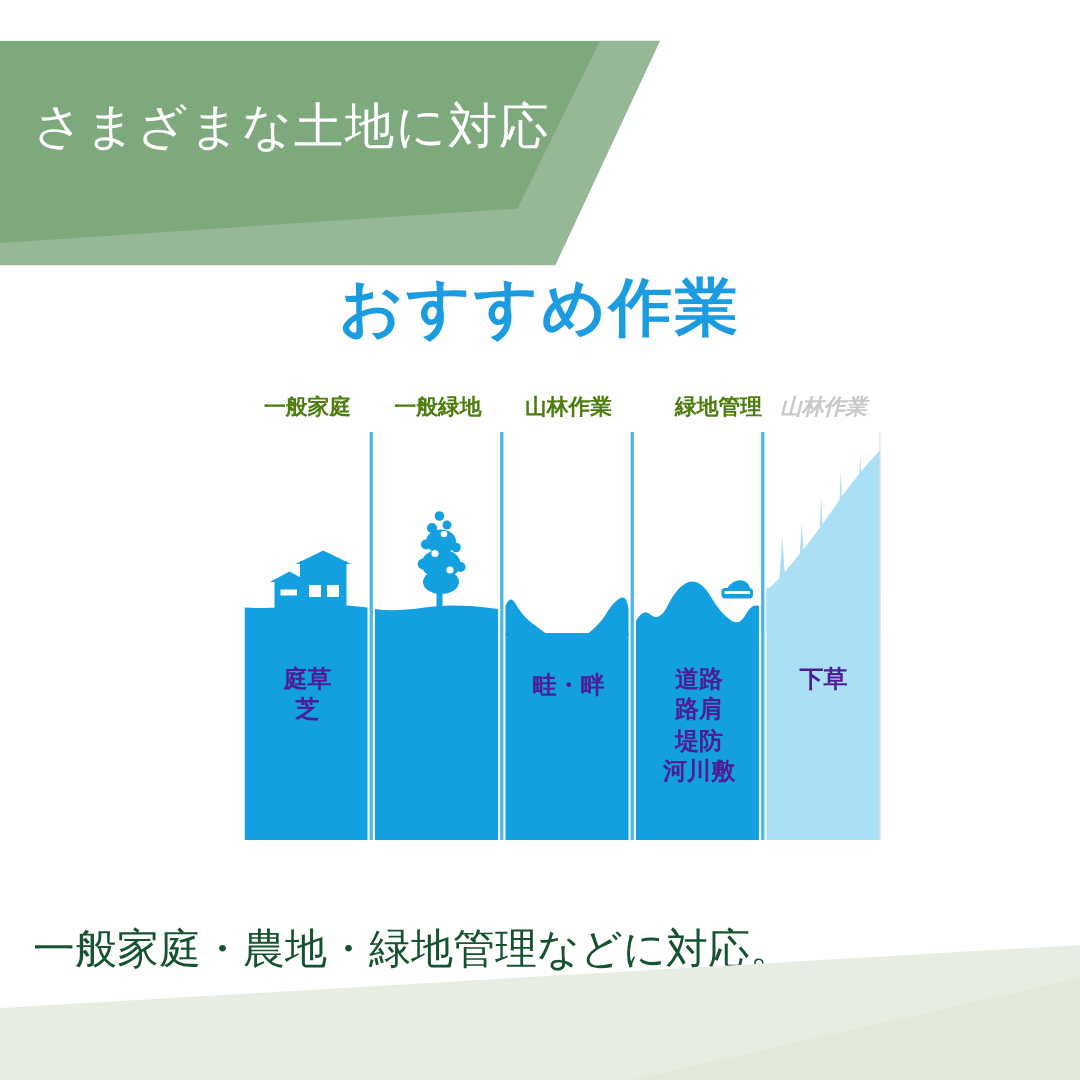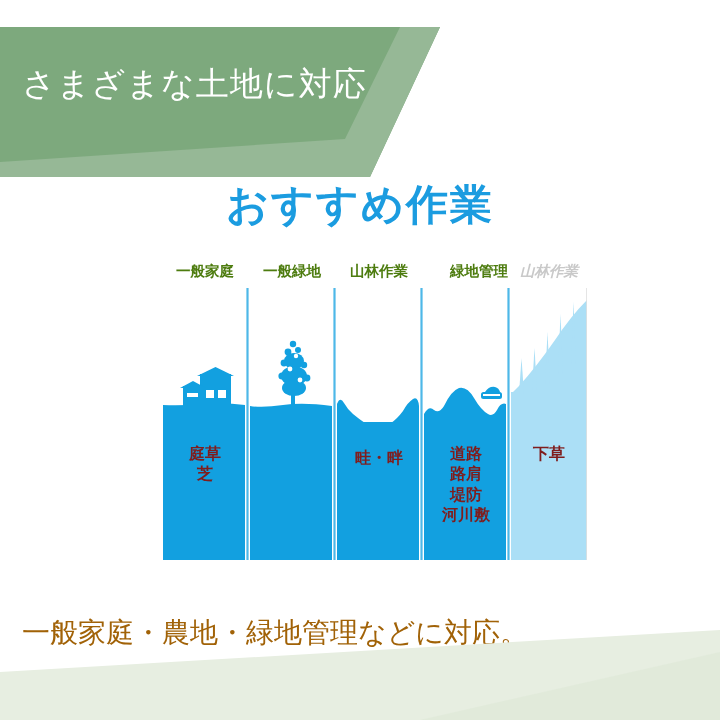--- a/index.html
+++ b/index.html
@@ -54,31 +54,31 @@
     text-align:center;
     letter-spacing:0px;
     white-space:nowrap;
   }
   .col-head.muted{color:#c9c9c9;}
 
   .col-label{
     position:absolute;
     font-size:16px;
     font-weight:bold;
-    color:#7f1d1d;
+    color:#4c1d95;
     text-align:center;
     line-height:1.28;
     white-space:nowrap;
   }
 
   
   .caption{
     position:absolute;left:22px;top:614px;
     font-size:28px;
-    color:#a16207;
+    color:#14532d;
     letter-spacing:0px;
     white-space:nowrap;
   }
 
   
   .bottom-wedge{
     position:absolute;left:0;bottom:0;width:720px;height:90px;
   }
 </style>
 </head>

